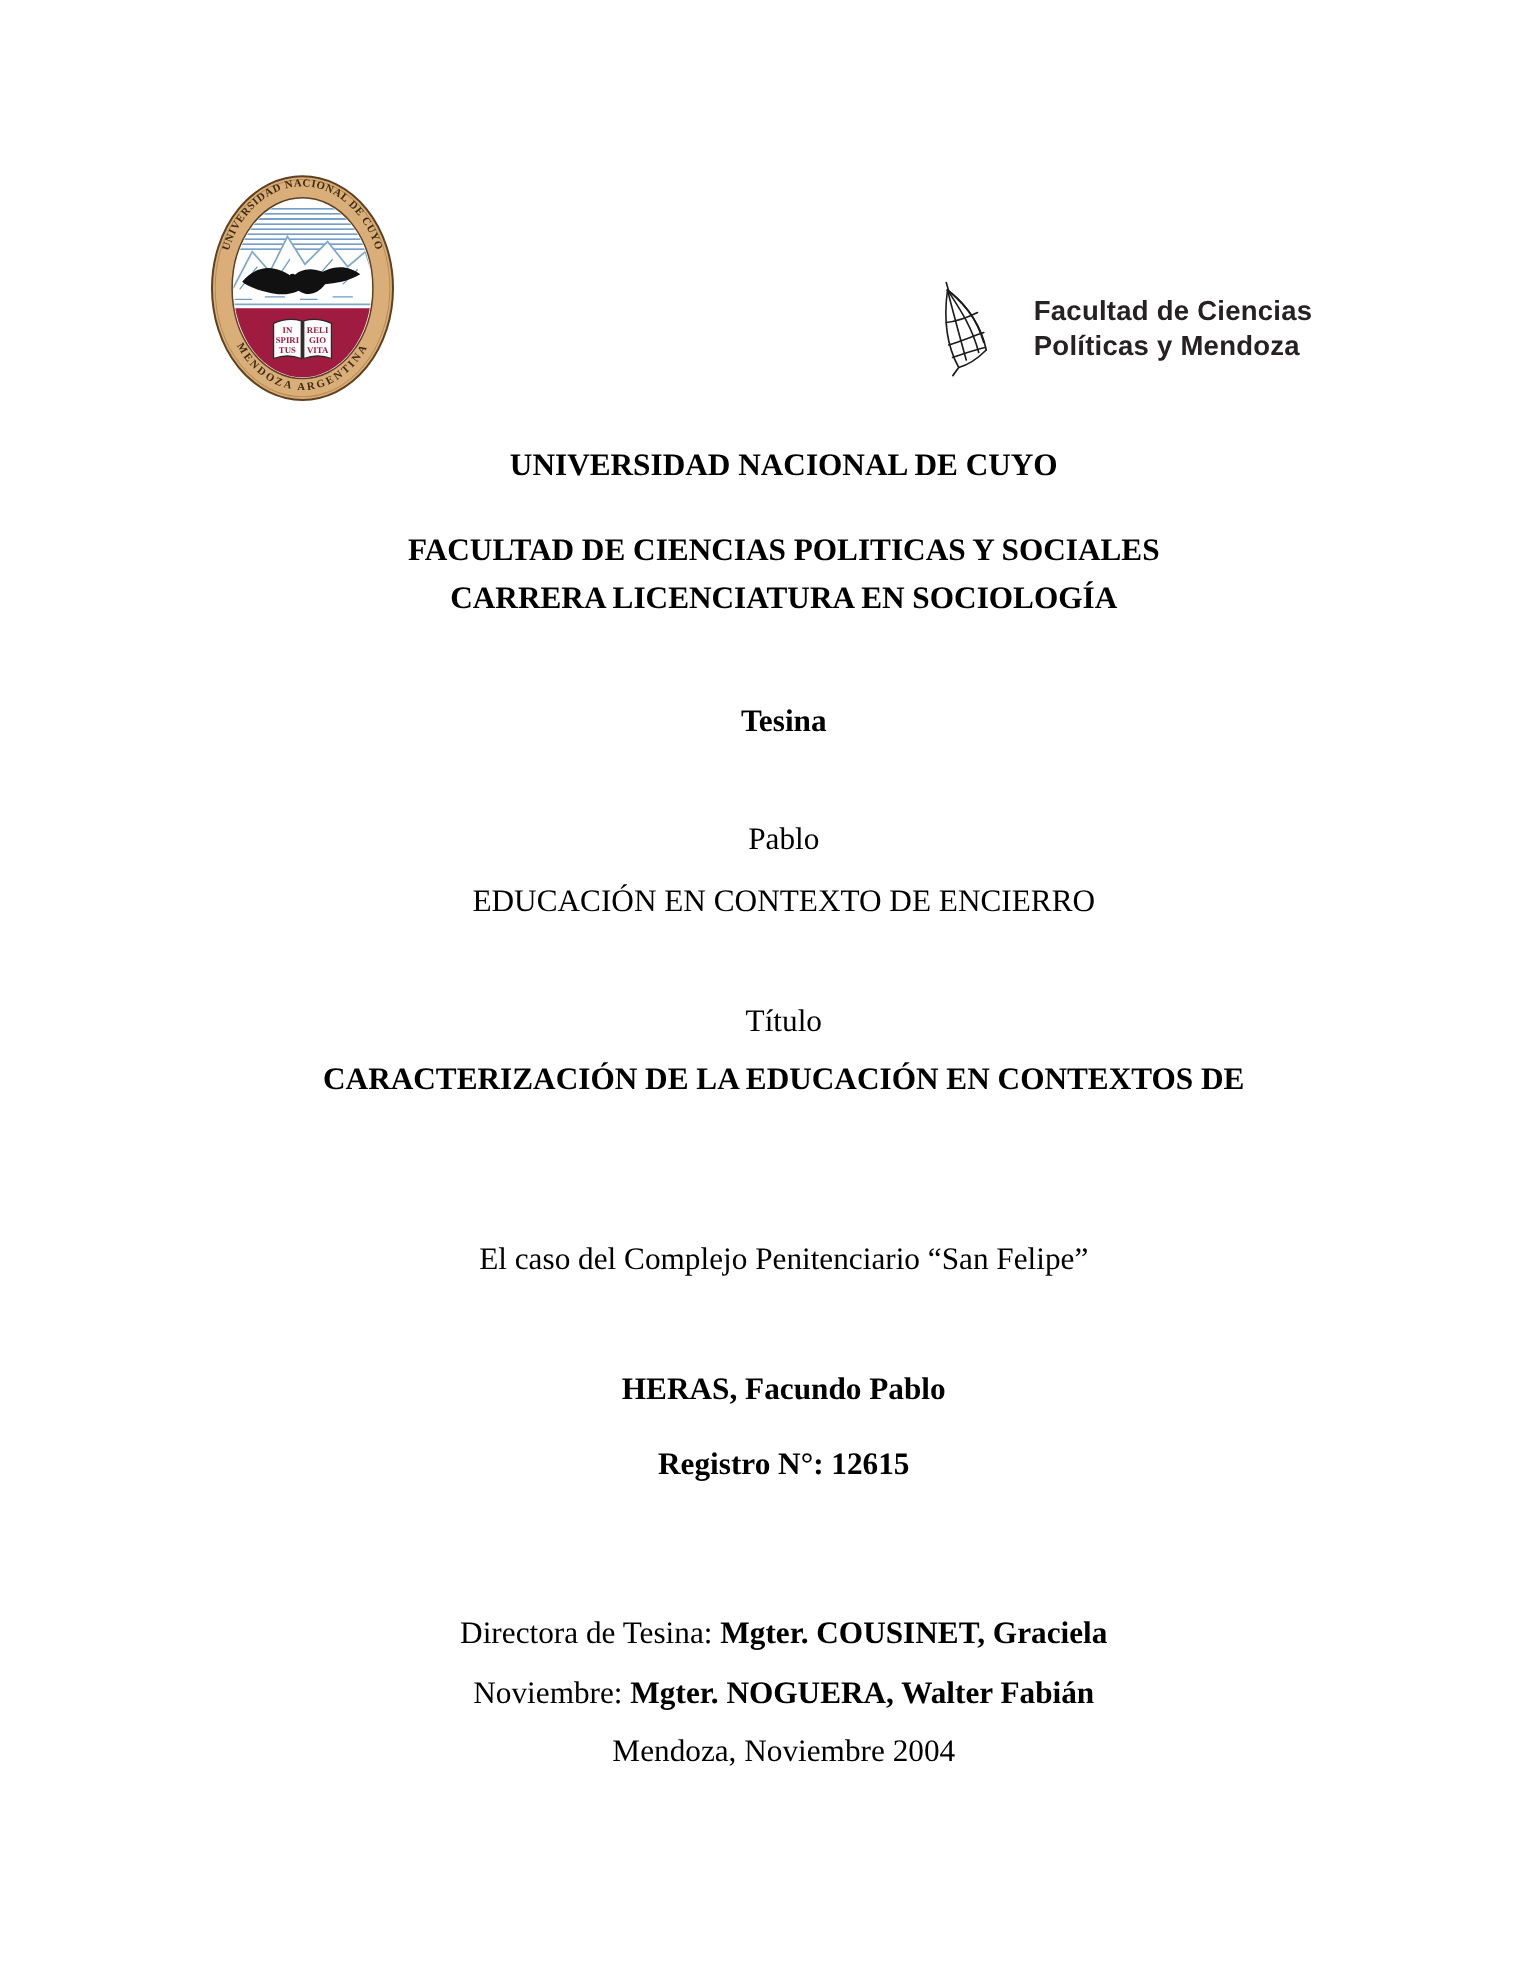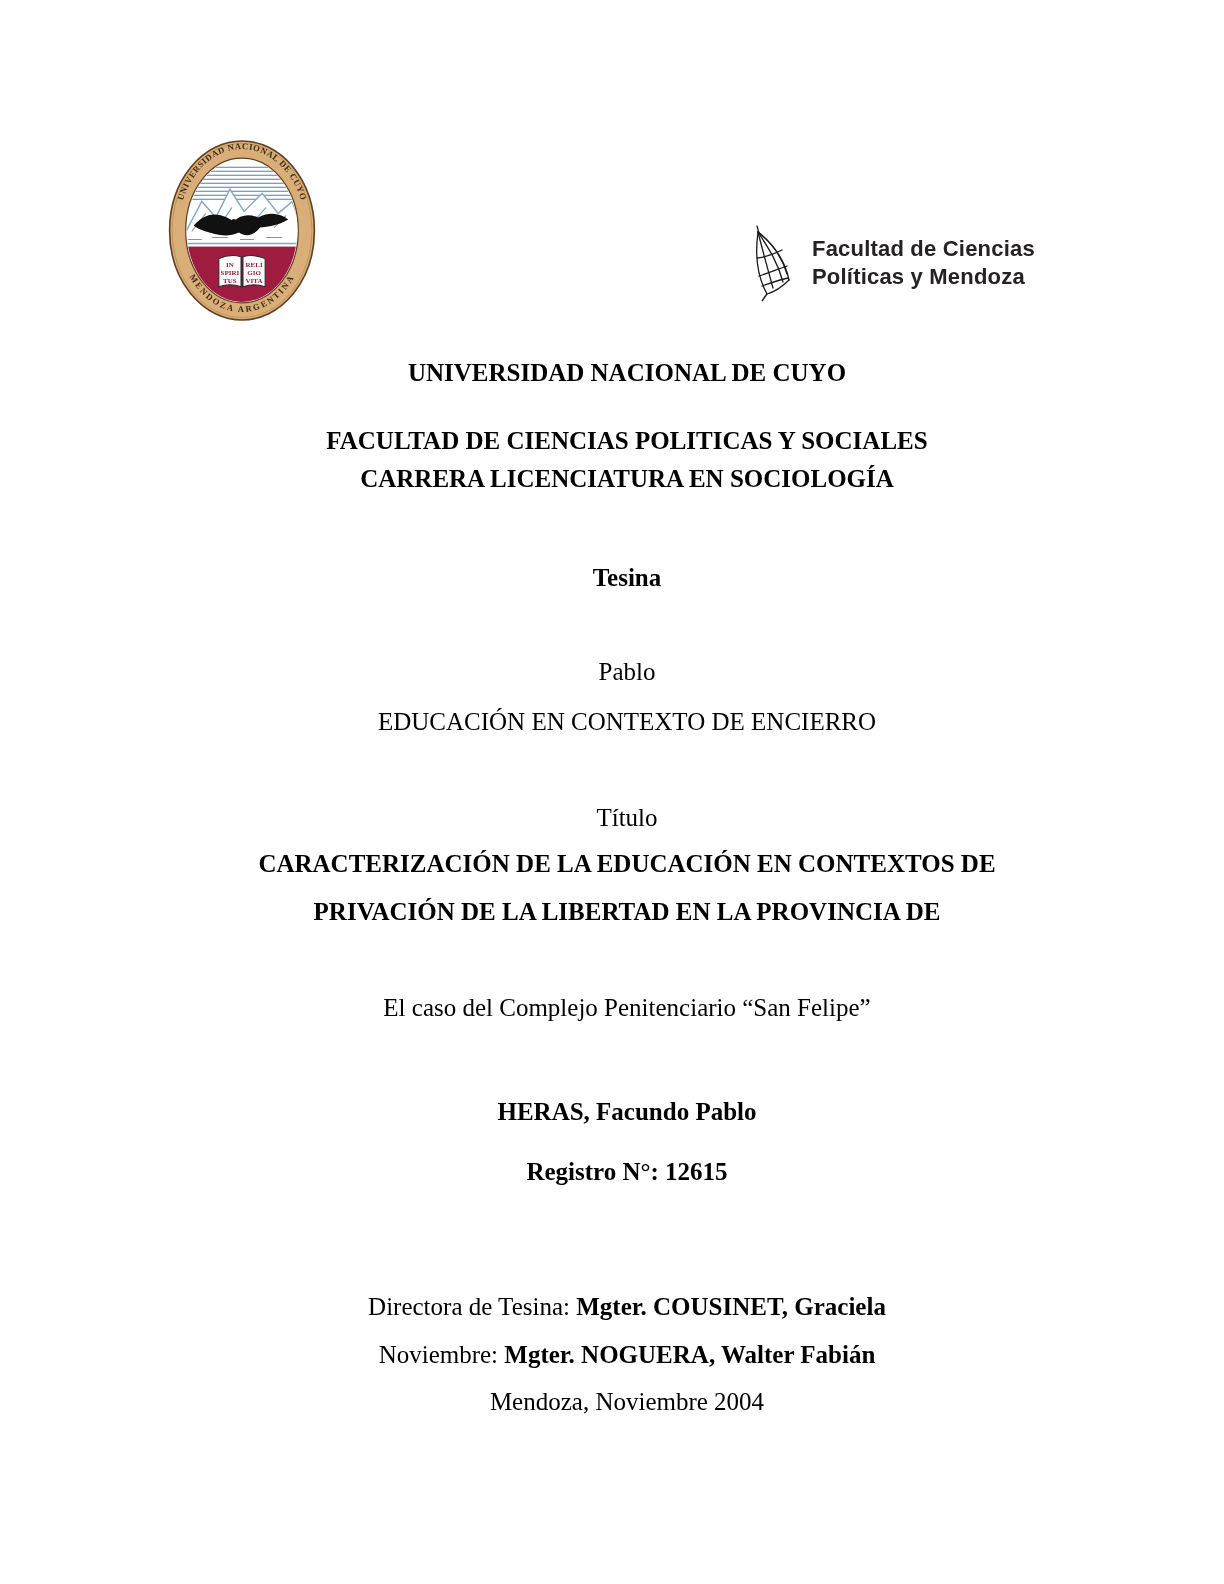--- a/index.html
+++ b/index.html
@@ -11,21 +11,21 @@
   .page{position:absolute;inset:0;background:#fff;}
   .line{
     position:absolute;left:30px;right:0;text-align:center;
     font-size:25px;line-height:30px;white-space:nowrap;
   }
   .b{font-weight:bold;}
   .seal{position:absolute;left:167px;top:139px;width:150px;height:183px;}
   .faculty{position:absolute;left:742px;top:222px;display:flex;align-items:center;}
   .sail{width:62px;height:82px;flex:0 0 auto;}
   .faculty-text{
-    margin-left:8px;font-family:"Liberation Sans","DejaVu Sans",sans-serif;
+    margin-left:23px;font-family:"Liberation Sans","DejaVu Sans",sans-serif;
     font-weight:bold;font-size:22px;line-height:28px;color:#262224;letter-spacing:.2px;
   }
 </style>
 </head>
 <body>
 
 <div class="page">
 
   <svg class="seal" viewBox="0 0 148 182" aria-hidden="true">
 
@@ -110,21 +110,20 @@
   <div class="line b" style="top:426px">FACULTAD DE CIENCIAS POLITICAS Y SOCIALES</div>
   <div class="line b" style="top:464px">CARRERA LICENCIATURA EN SOCIOLOGÍA</div>
 
   <div class="line b" style="top:563px">Tesina</div>
 
   <div class="line" style="top:657px">Pablo</div>
   <div class="line" style="top:707px">EDUCACIÓN EN CONTEXTO DE ENCIERRO</div>
 
   <div class="line b" style="top:849px">CARACTERIZACIÓN DE LA EDUCACIÓN EN CONTEXTOS DE</div>
   <div class="line" style="top:803px">Título</div>
-  <div class="line b" style="top:897px">PRIVACIÓN DE LA LIBERTAD EN LA PROVINCIA DE</div>
   <div class="line" style="top:993px">El caso del Complejo Penitenciario “San Felipe”</div>
 
   <div class="line b" style="top:1097px">HERAS, Facundo Pablo</div>
   <div class="line b" style="top:1157px">Registro N°: 12615</div>
 
   <div class="line" style="top:1292px"><span>Directora de Tesina:</span> <span class="b">Mgter. COUSINET, Graciela</span></div>
   <div class="line" style="top:1340px"><span>Noviembre:</span> <span class="b">Mgter. NOGUERA, Walter Fabián</span></div>
   <div class="line" style="top:1387px">Mendoza, Noviembre 2004</div>
 
 </div>

